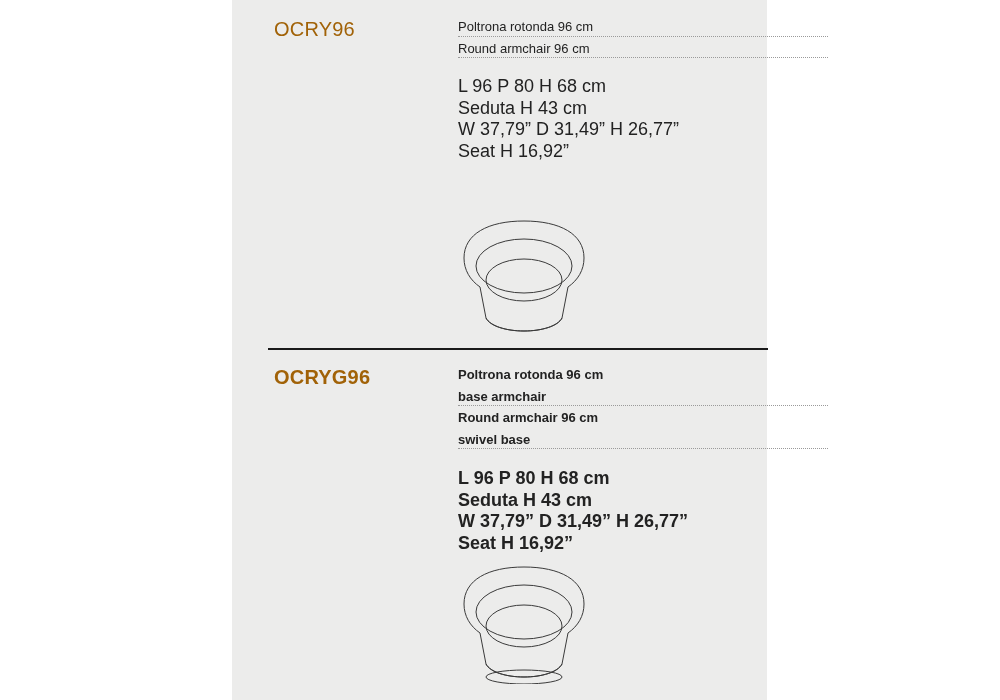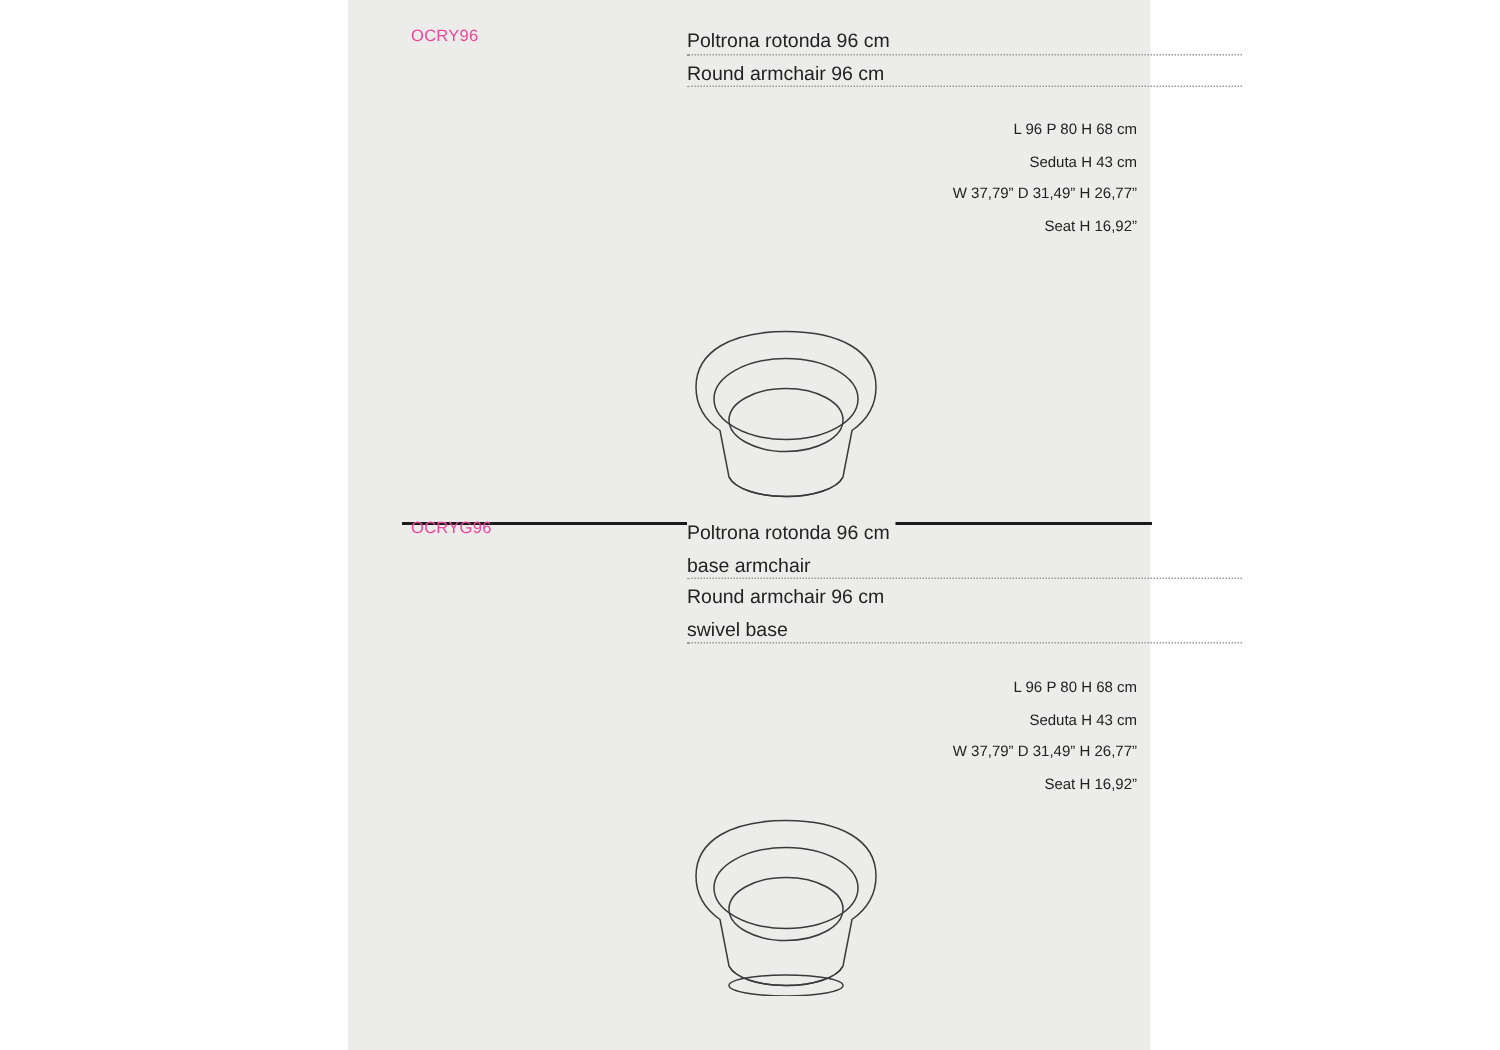--- a/index.html
+++ b/index.html
@@ -25,28 +25,28 @@
     width: 535px;
     height: 700px;
     background: #ececeb;
   }
   .entry {
     position: absolute;
     left: 232px;
     width: 535px;
   }
   .entry-1 { top: 0px; height: 348px; }
-  .entry-2 { top: 328px; height: 352px; }
+  .entry-2 { top: 348px; height: 352px; font-weight: bold; }
 
   .code {
     position: absolute;
     left: 42px;
     top: 18px;
-    font-size: 11px;
-    color: #ec4899;
+    font-size: 20px;
+    color: #a16207;
     letter-spacing: 0.2px;
     white-space: nowrap;
   }
   .desc {
     position: absolute;
     left: 226px;
     top: 16px;
     width: 290px;
   }
   .desc-line {
@@ -70,25 +70,24 @@
     z-index: 1;
     background: #ececeb;
     padding-right: 4px;
   }
   .dims {
     position: absolute;
     left: 226px;
     width: 300px;
   }
   .dims-line {
-    font-size: 10px;
+    font-size: 18px;
     color: #222222;
     line-height: 21.5px;
     white-space: nowrap;
-    text-align: right;
   }
   
   .separator {
     position: absolute;
     left: 268px;
     width: 500px;
     height: 0;
     border-top: 2px solid #1a1a1a;
   }
   

